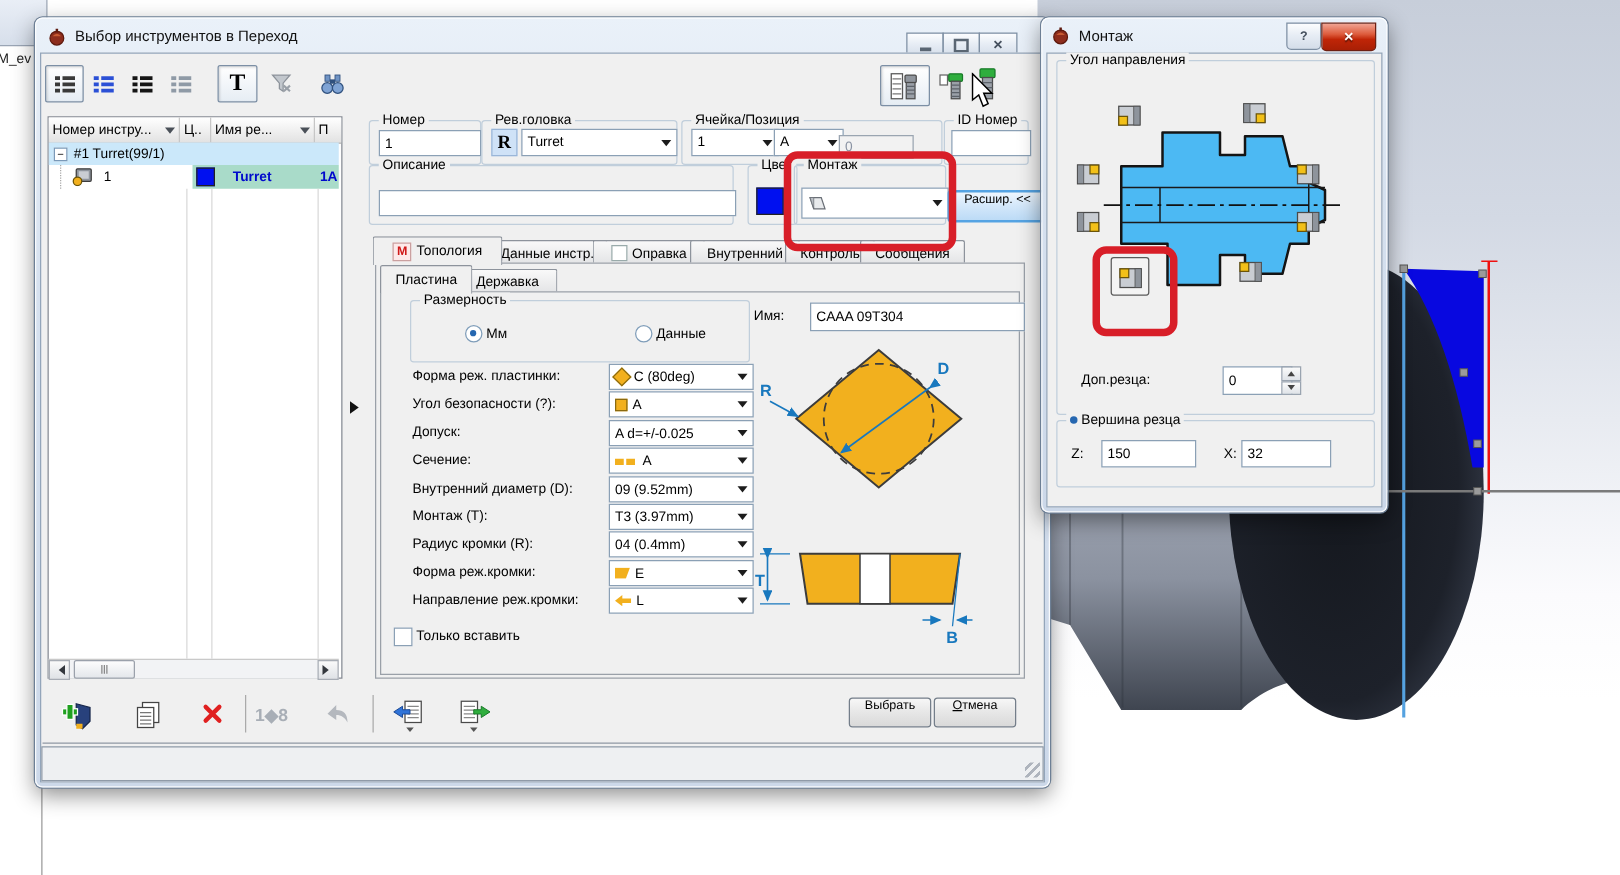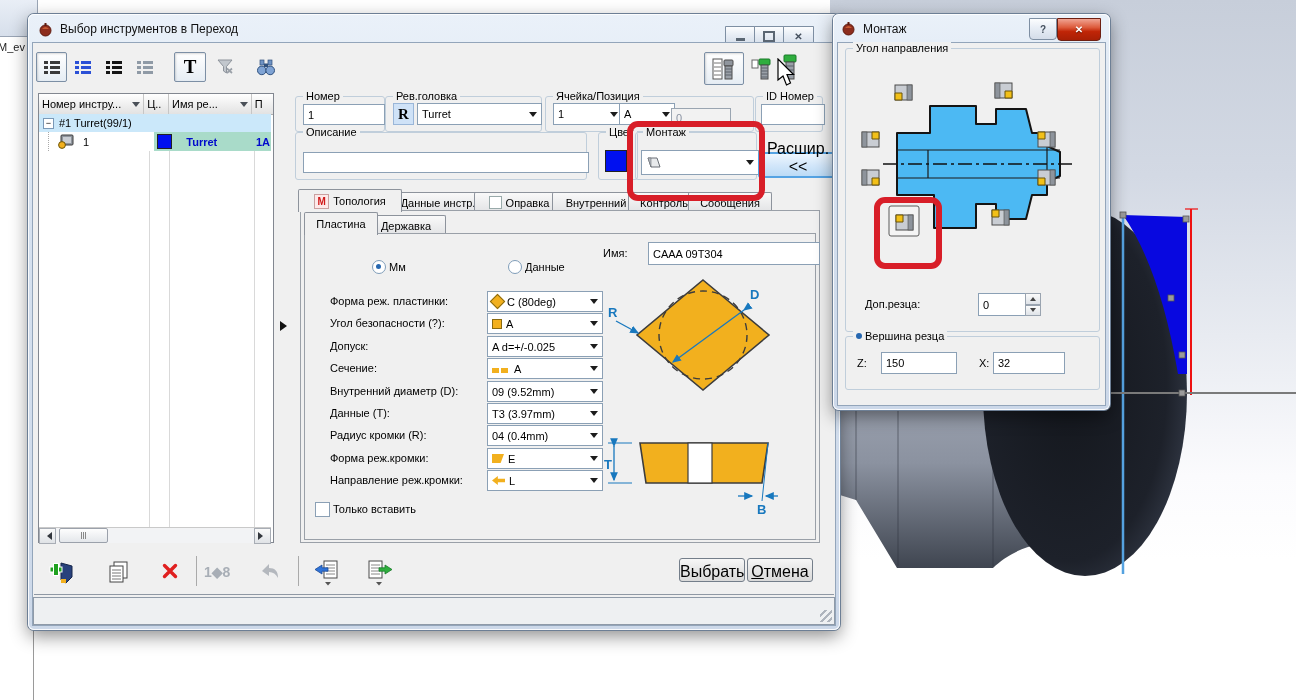--- a/index.html
+++ b/index.html
@@ -17,22 +17,22 @@
   .mini{width:9px;height:3px;background:#5a6673;margin-top:7px}
   .maxi{width:8px;height:7px;border:2px solid #5a6673}
   .closered{background:linear-gradient(#f0a493,#dd5b3c 40%,#c02507 60%,#a81f05);color:#fff;border:1px solid #6e2012;text-shadow:0 1px 1px rgba(0,0,0,.5)}
   
   .g{position:absolute;border:1px solid #c0cedb;border-radius:3px}
   .gl{position:absolute;top:-7px;left:7px;background:#f0f0f0;padding:0 3px;line-height:12px;white-space:nowrap}
   .fld{position:absolute;background:#fff;border:1px solid #8ba0b5;display:flex;align-items:center;padding:0 4px;overflow:hidden;white-space:nowrap}
   .fld.dis{background:#f2f2f2;color:#8a93a3;border-color:#9aa5b1}
   .combo{position:absolute;background:#fff;border:1px solid #8ba0b5;display:flex;align-items:center;gap:4px;padding:0 4px;white-space:nowrap}
   .darr{width:0;height:0;border:4px solid transparent;border-top:5px solid #1c1c1c;margin-left:auto;position:relative;top:2px;flex:0 0 auto}
-  .btn{position:absolute;display:flex;align-items:flex-end;justify-content:center;
-       background:linear-gradient(#f7f7f7,#e8e8e8 45%,#d9d9d9);border:1px solid #747e8a;border-radius:3px;font-size:16px}
+  .btn{position:absolute;display:flex;align-items:flex-start;justify-content:center;
+       background:linear-gradient(#f7f7f7,#e8e8e8 45%,#d9d9d9);border:1px solid #747e8a;border-radius:3px;font-size:10px}
   .btn .lbl{display:block;width:100%;text-align:center}
   .btn-cancel .lbl::first-letter{text-decoration:underline}
   .btn-exp{background:linear-gradient(#eef6fe,#d3e7fa 50%,#bcdbf6);border:2px solid #55a3e3;border-radius:3px}
   .tbtn{position:absolute;width:29px;height:28px;display:flex;align-items:center;justify-content:center;border:1px solid transparent;border-radius:2px}
   .tbtn.on{border-color:#7c8fa5;background:linear-gradient(#ffffff,#e6edf4);box-shadow:inset 1px 1px 2px rgba(0,0,0,.15)}
   .tab{position:absolute;display:flex;align-items:center;gap:4px;justify-content:center;border:1px solid #8d939c;border-bottom:0;
        border-radius:2px 2px 0 0;background:linear-gradient(#f9f9f9,#e2e3e5);height:19px;padding:0 6px;white-space:nowrap}
   .tab.active{height:22px;background:#f0f0f0;z-index:3}
   .chk{position:absolute;width:13px;height:13px;background:#fff;border:1px solid #8ba0b5}
   .radio{position:absolute;width:12px;height:12px;border-radius:50%;background:#fff;border:1px solid #7f9db9}
@@ -362,20 +362,23 @@
     <div class="tab" style="left:524px;top:178px;width:74px">Внутренний</div>
     <div class="tab" style="left:600px;top:178px;width:58px">Контроль</div>
     <div class="tab" style="left:660px;top:178px;width:70px">Сообщения</div>
 
     <div class="abs" style="left:272px;top:196px;width:518px;height:331px;background:#f0f0f0;border:1px solid #9aa0a8"></div>
 
     <div class="tab active" style="left:276px;top:198px;width:60px">Пластина</div>
     <div class="tab" style="left:338px;top:201px;width:66px">Державка</div>
     <div class="abs" style="left:276px;top:219px;width:510px;height:305px;background:#f0f0f0;border:1px solid #9aa0a8"></div>
 
+    <div class="g" style="left:300px;top:226px;width:270px;height:48px">
+      <span class="gl">Размерность</span>
+    </div>
     <span class="radio sel" style="left:344px;top:246px"></span>
     <span class="abs" style="left:361px;top:247px">Мм</span>
     <span class="radio" style="left:480px;top:246px"></span>
     <span class="abs" style="left:497px;top:247px">Данные</span>
 
     <span class="abs" style="left:575px;top:233px">Имя:</span>
     <div class="fld" style="left:620px;top:228px;width:162px;height:21px">CAAA 09T304</div>
 
     <div class="plabel" style="top:277px">Форма реж. пластинки:</div>
     <div class="combo pcombo" style="top:277px">
@@ -398,21 +401,21 @@
     <div class="combo pcombo" style="top:344px">
         <span class="ci ci2"><i></i><i></i></span>
         <span>A</span>
         <span class="darr"></span>
       </div>
     <div class="plabel" style="top:367px">Внутренний диаметр (D):</div>
     <div class="combo pcombo" style="top:367px">
         <span>09 (9.52mm)</span>
         <span class="darr"></span>
       </div>
-    <div class="plabel" style="top:389px">Данные (T):</div>
+    <div class="plabel" style="top:389px">Монтаж (T):</div>
     <div class="combo pcombo" style="top:389px">
         <span>T3 (3.97mm)</span>
         <span class="darr"></span>
       </div>
     <div class="plabel" style="top:411px">Радиус кромки (R):</div>
     <div class="combo pcombo" style="top:411px">
         <span>04 (0.4mm)</span>
         <span class="darr"></span>
       </div>
     <div class="plabel" style="top:434px">Форма реж.кромки:</div>

